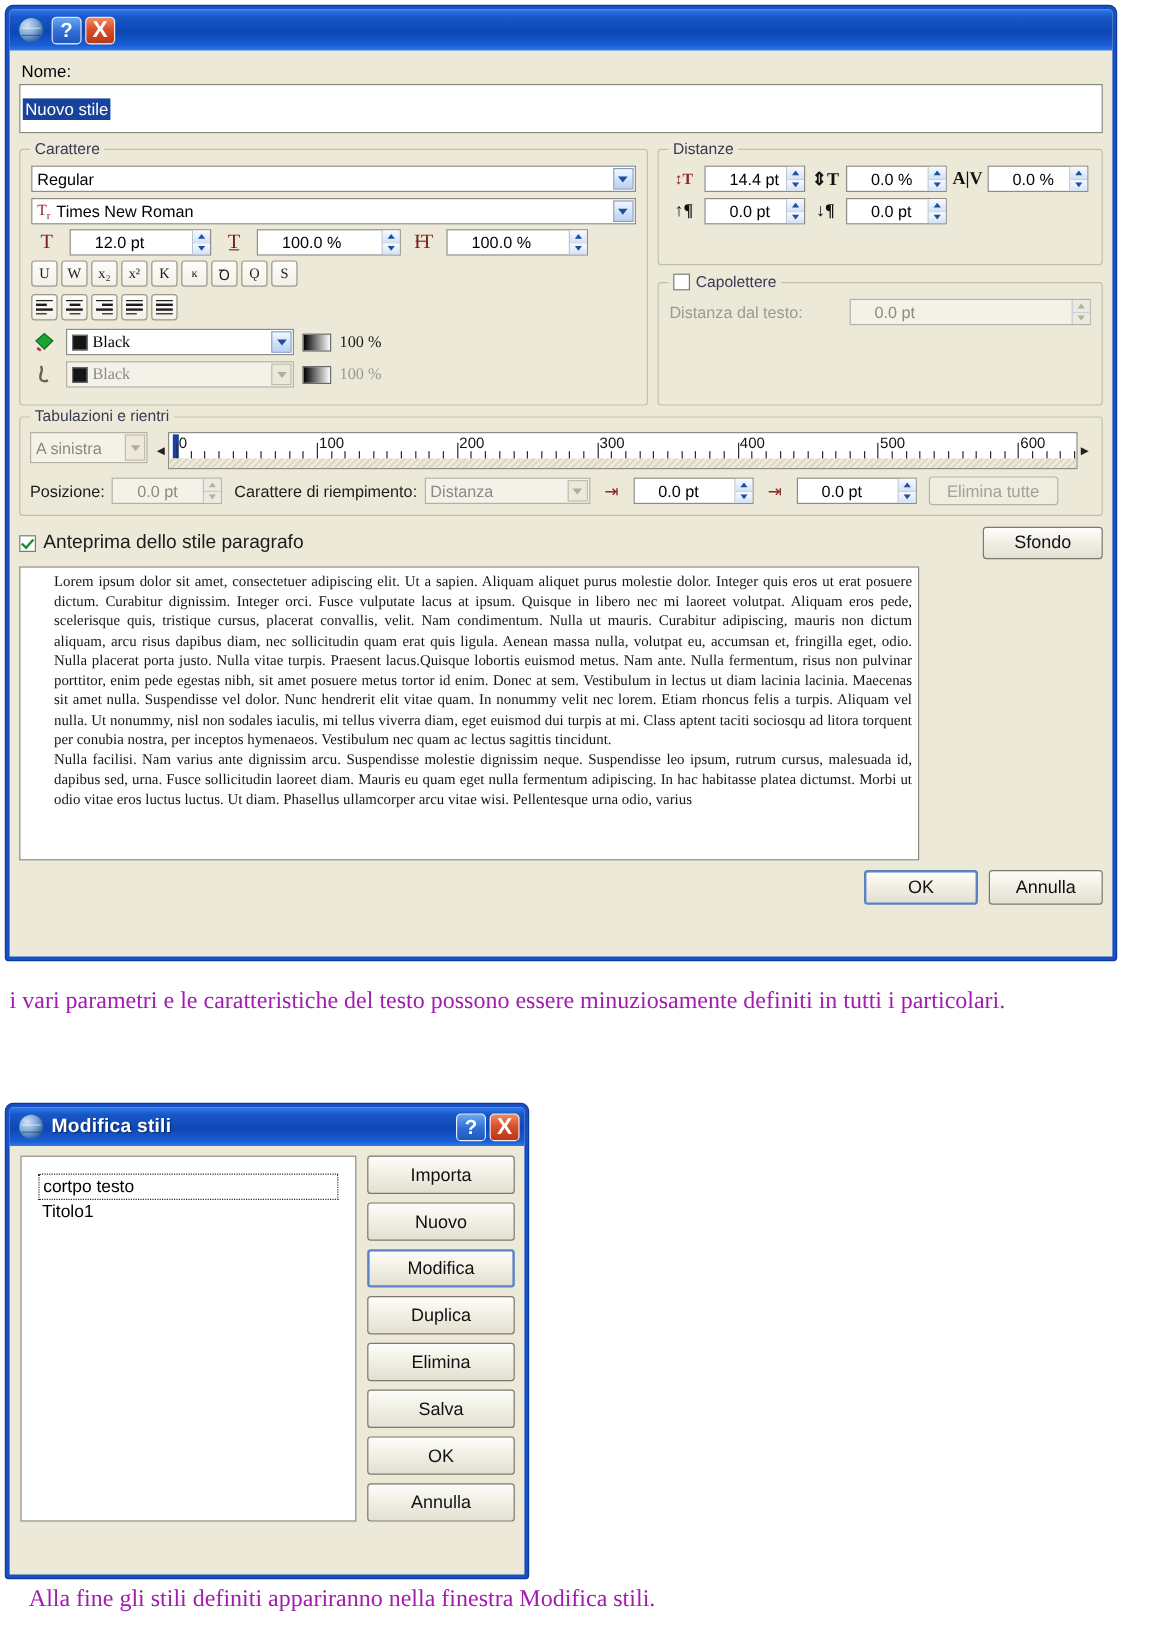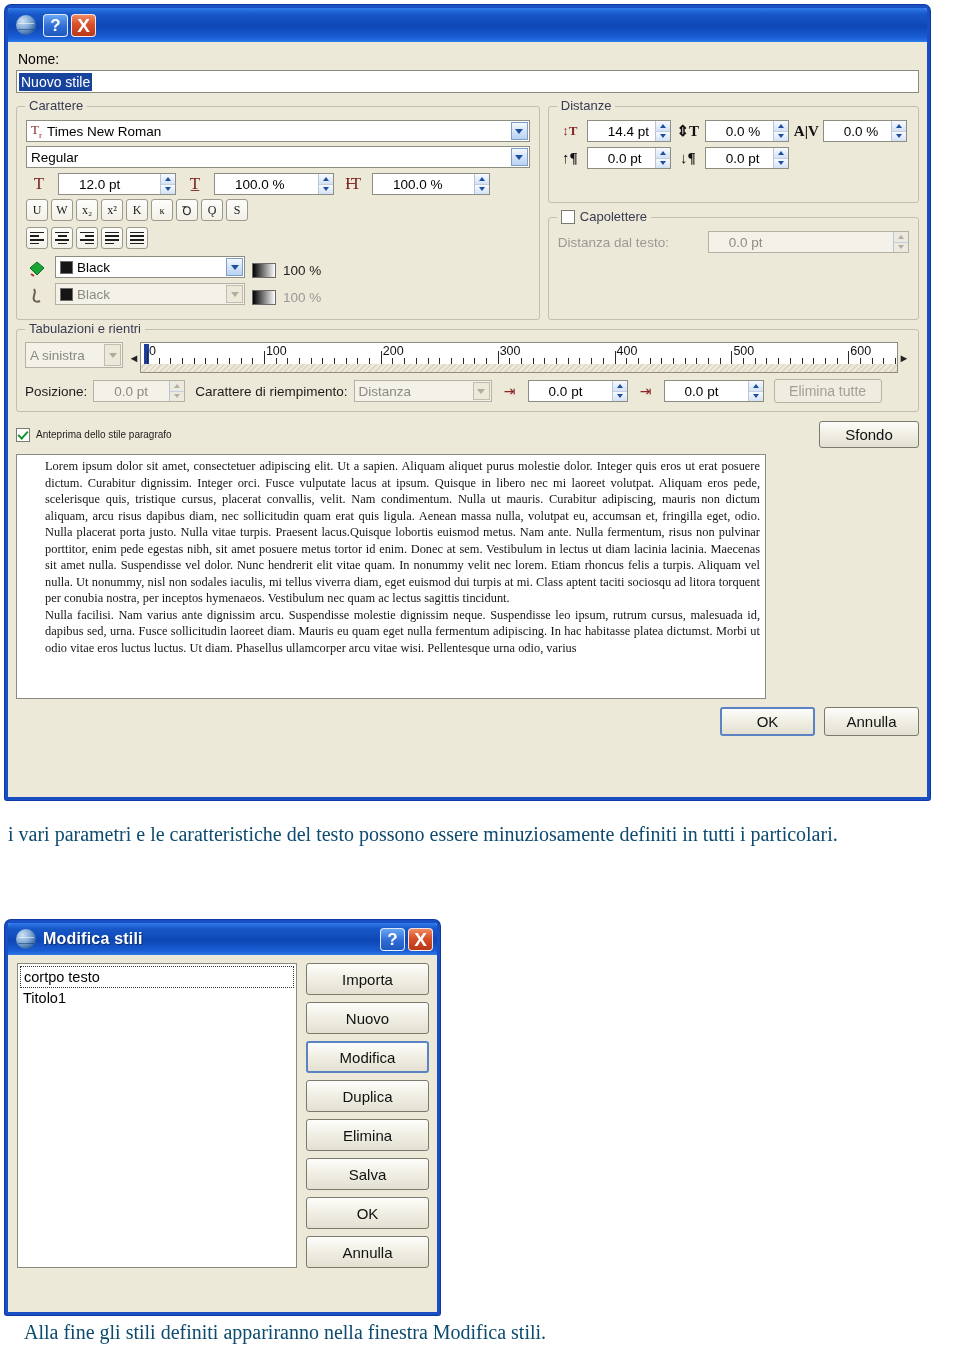--- a/index.html
+++ b/index.html
@@ -139,37 +139,37 @@
     content:""; width:4px;height:8px;border:solid #18922d;
     border-width:0 2px 2px 0; transform:rotate(42deg); margin-bottom:2px;
   }
 
   
   #dlg-style { left:5px; top:5px; width:925px; height:795px; }
   #dlg-style .dlg-body { padding:7px 8px; }
 
   .name-label { font-size:14px; margin:2px 0 3px 2px; }
   .name-box {
-    background:#fff; border:1px solid #8a8a7e; height:23px;
+    background:#fff; border:1px solid #8a8a7e; height:41px;
     display:flex; align-items:center; padding:0 2px; margin-bottom:4px;
   }
   .name-sel { background:#18439c; color:#fff; font-size:14px; padding:1px 2px; }
 
   .cols { display:flex; gap:8px; }
   #grp-font { width:525px; }
   #grp-right { width:372px; display:flex; flex-direction:column; }
 
   .fontrow { display:flex; align-items:center; gap:6px; margin-bottom:4px; }
   .size-ico { width:26px; font-family:"Liberation Serif",serif; font-size:17px; text-align:center; color:#7a2020; }
 
   .toolrow { display:flex; gap:3px; margin-bottom:6px; }
   .alignrow { display:flex; gap:3px; margin-bottom:7px; }
   .alignbar { width:14px; height:1.6px; background:#1d1d1d; }
 
-  .colorrow { display:flex; align-items:flex-end; gap:7px; margin-bottom:5px; }
+  .colorrow { display:flex; align-items:center; gap:7px; margin-bottom:5px;font-family:Liberation Serif, serif; }
   .sw-black { width:13px;height:13px;background:#151515;border:1px solid #6d6d6d;margin-right:4px;flex:none; }
   .grad { width:24px;height:15px;border:1px solid #6b6b6b;background:linear-gradient(to right,#000,#fff); }
 
   .dist-row { display:flex; align-items:center; gap:5px; margin-bottom:5px; }
   .dico { width:24px; text-align:center; font-size:15px; font-weight:bold; color:#111; font-family:"Liberation Serif",serif; }
 
   
   .ruler-wrap { display:flex; align-items:stretch; margin-bottom:6px; }
   .ruler {
     flex:1; height:31px; background:#fff; border:1px solid #8d8d82;
@@ -195,33 +195,33 @@
     font-size:12.4px; line-height:1.33; text-align:justify; color:#161616;
   }
   .preview p { margin:0; }
 
   .dlg1-foot { display:flex; justify-content:flex-end; gap:9px; margin-top:8px; }
   .dlg1-foot .btn { width:95px; height:29px; font-size:15px; }
 
   
   .caption {
     position:absolute; font-family:"Liberation Serif", serif;
-    font-size:20px; line-height:1.4; color:#0c4a6e;
+    font-size:20px; line-height:1.4; color:#a21caf;
   }
   #cap-top { left:8px; top:820px; width:944px; }
   #cap-bottom { left:24px; top:1318px; width:944px; }
 
   
   #dlg-styles { left:5px; top:920px; width:435px; height:395px; }
   #dlg-styles .titlebar { height:32px; }
   #dlg-styles .tb-title { font-size:16px; }
   #dlg-styles .dlg-body { padding:8px 8px 8px 9px; display:flex; gap:9px; }
   .listbox {
     width:280px; background:#fff; border:1px solid #8a8a7e;
-    padding:2px; font-size:14.5px;
+    padding:14px; font-size:14.5px;
   }
   .listbox .item { padding:2px 3px; }
   .listbox .item.focus { border:1px dotted #333; }
   .btncol { flex:1; display:flex; flex-direction:column; gap:7px; }
   .btncol .btn { height:32px; font-size:15px; }
 </style>
 </head>
 <body>
 
 <div class="dialog" id="dlg-style">
@@ -244,30 +244,30 @@
     <div class="name-box">
       <span class="name-sel">Nuovo stile</span>
     </div>
 
     <div class="cols">
 
       <div class="group" id="grp-font">
         <div class="legend">Carattere</div>
         <div class="group-inner">
 
+          <div class="combo" style="margin-bottom:5px;">
+            <span>Regular</span>
+            <span class="arrow">
+                <i class="caret"></i>
+              </span>
+          </div>
+
           <div class="combo" style="margin-bottom:4px;">
             <span style="color:#8b2525;font-family:'Liberation Serif',serif;font-size:13px;margin-right:5px;">T<sub style="font-size:9px">r</sub></span>
             <span>Times New Roman</span>
-            <span class="arrow">
-                <i class="caret"></i>
-              </span>
-          </div>
-
-          <div class="combo" style="margin-bottom:5px;">
-            <span>Regular</span>
             <span class="arrow">
                 <i class="caret"></i>
               </span>
           </div>
 
           <div class="fontrow">
             <span class="size-ico">T</span>
             <div class="spin" style="width:118px;gap:16px;">
               <span class="val">12.0 pt</span>
               <span class="btns">
@@ -652,21 +652,21 @@
           <div class="btn dim" style="width:108px;height:24px;margin-left:4px;">
             <span>Elimina tutte</span>
           </div>
         </div>
 
       </div>
     </div>
 
     <div style="display:flex;align-items:center;margin-top:9px;">
       <span class="chk on"></span>
-      <span class="label" style="margin-left:6px;font-size:10px;">Anteprima dello stile paragrafo</span>
+      <span class="label" style="margin-left:6px;font-size:16px;">Anteprima dello stile paragrafo</span>
       <div style="flex:1"></div>
       <div class="btn" style="width:100px;height:27px;font-size:15px;">
         <span>Sfondo</span>
       </div>
     </div>
 
     <div class="preview" style="width:750px;padding-left:28px;">
       <p>Lorem ipsum dolor sit amet, consectetuer adipiscing elit. Ut a sapien. Aliquam aliquet purus molestie dolor. Integer quis eros ut erat posuere dictum. Curabitur dignissim. Integer orci. Fusce vulputate lacus at ipsum. Quisque in libero nec mi laoreet volutpat. Aliquam eros pede, scelerisque quis, tristique cursus, placerat convallis, velit. Nam condimentum. Nulla ut mauris. Curabitur adipiscing, mauris non dictum aliquam, arcu risus dapibus diam, nec sollicitudin quam erat quis ligula. Aenean massa nulla, volutpat eu, accumsan et, fringilla eget, odio. Nulla placerat porta justo. Nulla vitae turpis. Praesent lacus.Quisque lobortis euismod metus. Nam ante. Nulla fermentum, risus non pulvinar porttitor, enim pede egestas nibh, sit amet posuere metus tortor id enim. Donec at sem. Vestibulum in lectus ut diam lacinia lacinia. Maecenas sit amet nulla. Suspendisse vel dolor. Nunc hendrerit elit vitae quam. In nonummy velit nec lorem. Etiam rhoncus felis a turpis. Aliquam vel nulla. Ut nonummy, nisl non sodales iaculis, mi tellus viverra diam, eget euismod dui turpis at mi. Class aptent taciti sociosqu ad litora torquent per conubia nostra, per inceptos hymenaeos. Vestibulum nec quam ac lectus sagittis tincidunt.</p>
       <p>Nulla facilisi. Nam varius ante dignissim arcu. Suspendisse molestie dignissim neque. Suspendisse leo ipsum, rutrum cursus, malesuada id, dapibus sed, urna. Fusce sollicitudin laoreet diam. Mauris eu quam eget nulla fermentum adipiscing. In hac habitasse platea dictumst. Morbi ut odio vitae eros luctus luctus. Ut diam. Phasellus ullamcorper arcu vitae wisi. Pellentesque urna odio, varius</p>
     </div>

